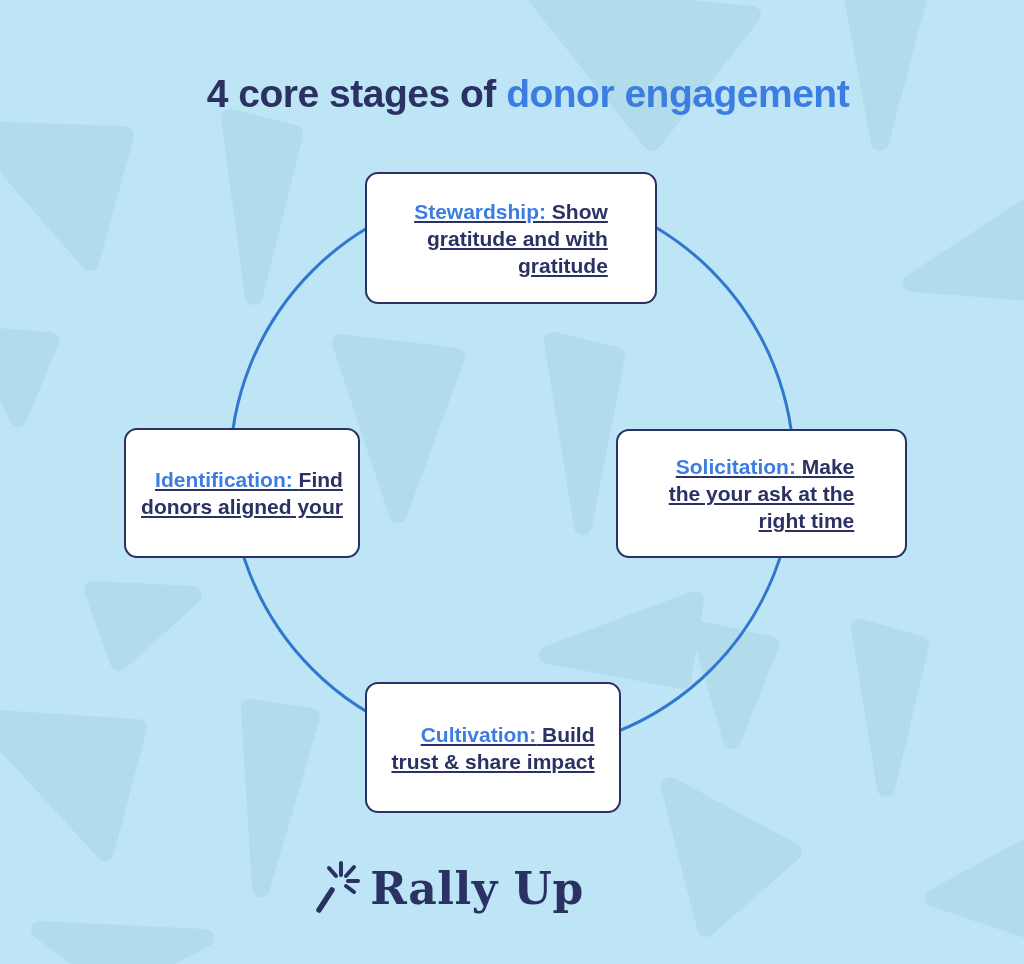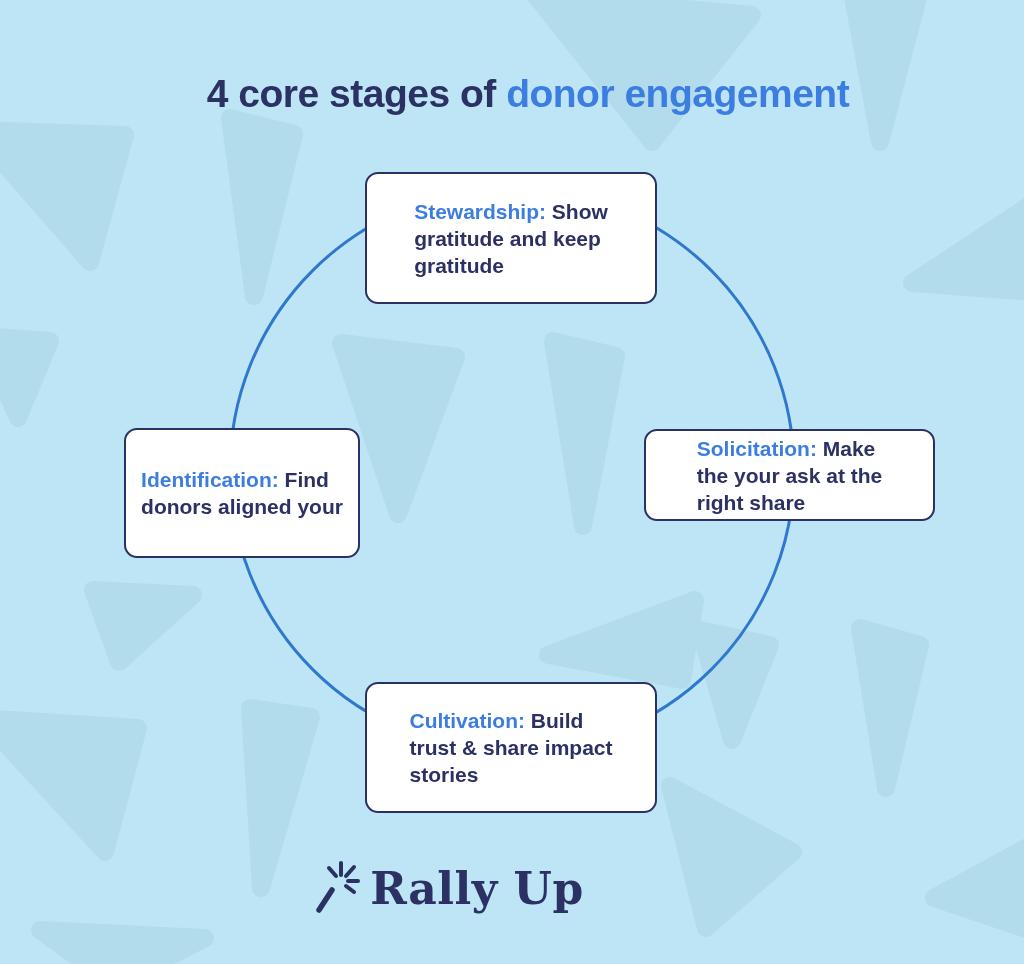--- a/index.html
+++ b/index.html
@@ -27,26 +27,27 @@
   .card{
     position:absolute;z-index:2;
     background:var(--card-bg,#ffffff);
     border:2px solid var(--navy,#2b3163);
     border-radius:13px;
     display:flex;align-items:center;justify-content:center;
     box-sizing:border-box;
   }
   .stage-top   {left:365px;top:172px;width:292px;height:132px;}
   .stage-left  {left:124px;top:428px;width:236px;height:130px;}
-  .stage-right {left:616px;top:429px;width:291px;height:92px;margin-left:28px;}
-  .stage-bottom{left:365px;top:682px;width:292px;height:131px;}
+  .stage-right {left:616px;top:429px;width:291px;height:129px;}
+  .stage-bottom{left:365px;top:682px;width:256px;height:131px;}
   .card-text{
-    text-align:left;
+    text-align:right;
     font-size:21px;font-weight:bold;line-height:27px;
     color:var(--navy,#2b3163);
+    text-decoration:underline;
   }
   .card-text .line{white-space:nowrap;}
   .kw{color:var(--blue,#3c7de1);}
   
   .logo{
     position:absolute;left:0;top:860px;width:896px;z-index:3;
     display:flex;align-items:center;justify-content:center;gap:10px;
   }
   .logo-text{
     font-family:"DejaVu Serif","Liberation Serif",serif;
@@ -84,45 +85,44 @@
 
   <svg id="circle-layer" viewBox="0 0 1024 964" aria-hidden="true">
     <circle cx="512" cy="470" r="282" fill="none" stroke="#2f78cd" stroke-width="3"></circle>
   </svg>
 
   <h1 class="title"><span>4 core stages of </span><span class="hl">donor engagement</span></h1>
 
   <div class="card stage-top">
     <div class="card-text">
       <div class="line"><span class="kw">Stewardship:</span> <span>Show</span></div>
-      <div class="line">gratitude and keep</div>
+      <div class="line">gratitude and with</div>
       <div class="line">gratitude</div>
     </div>
   </div>
 
   <div class="card stage-left">
     <div class="card-text">
       <div class="line"><span class="kw">Identification:</span> <span>Find</span></div>
       <div class="line">donors aligned your</div>
     </div>
   </div>
 
   <div class="card stage-right">
     <div class="card-text">
       <div class="line"><span class="kw">Solicitation:</span> <span>Make</span></div>
       <div class="line">the your ask at the</div>
-      <div class="line">right share</div>
+      <div class="line">right time</div>
     </div>
   </div>
 
   <div class="card stage-bottom">
     <div class="card-text">
       <div class="line"><span class="kw">Cultivation:</span> <span>Build</span></div>
       <div class="line">trust &amp; share impact</div>
-      <div class="line">stories</div>
     </div>
   </div>
 
   <div class="logo">
     <svg width="48" height="56" viewBox="0 0 48 56" aria-hidden="true">
       <g stroke="#2b3163" stroke-linecap="round" fill="none">
 
         <path d="M7 50 L20 30" stroke-width="5.5"></path>
 
         <g stroke-width="4">

